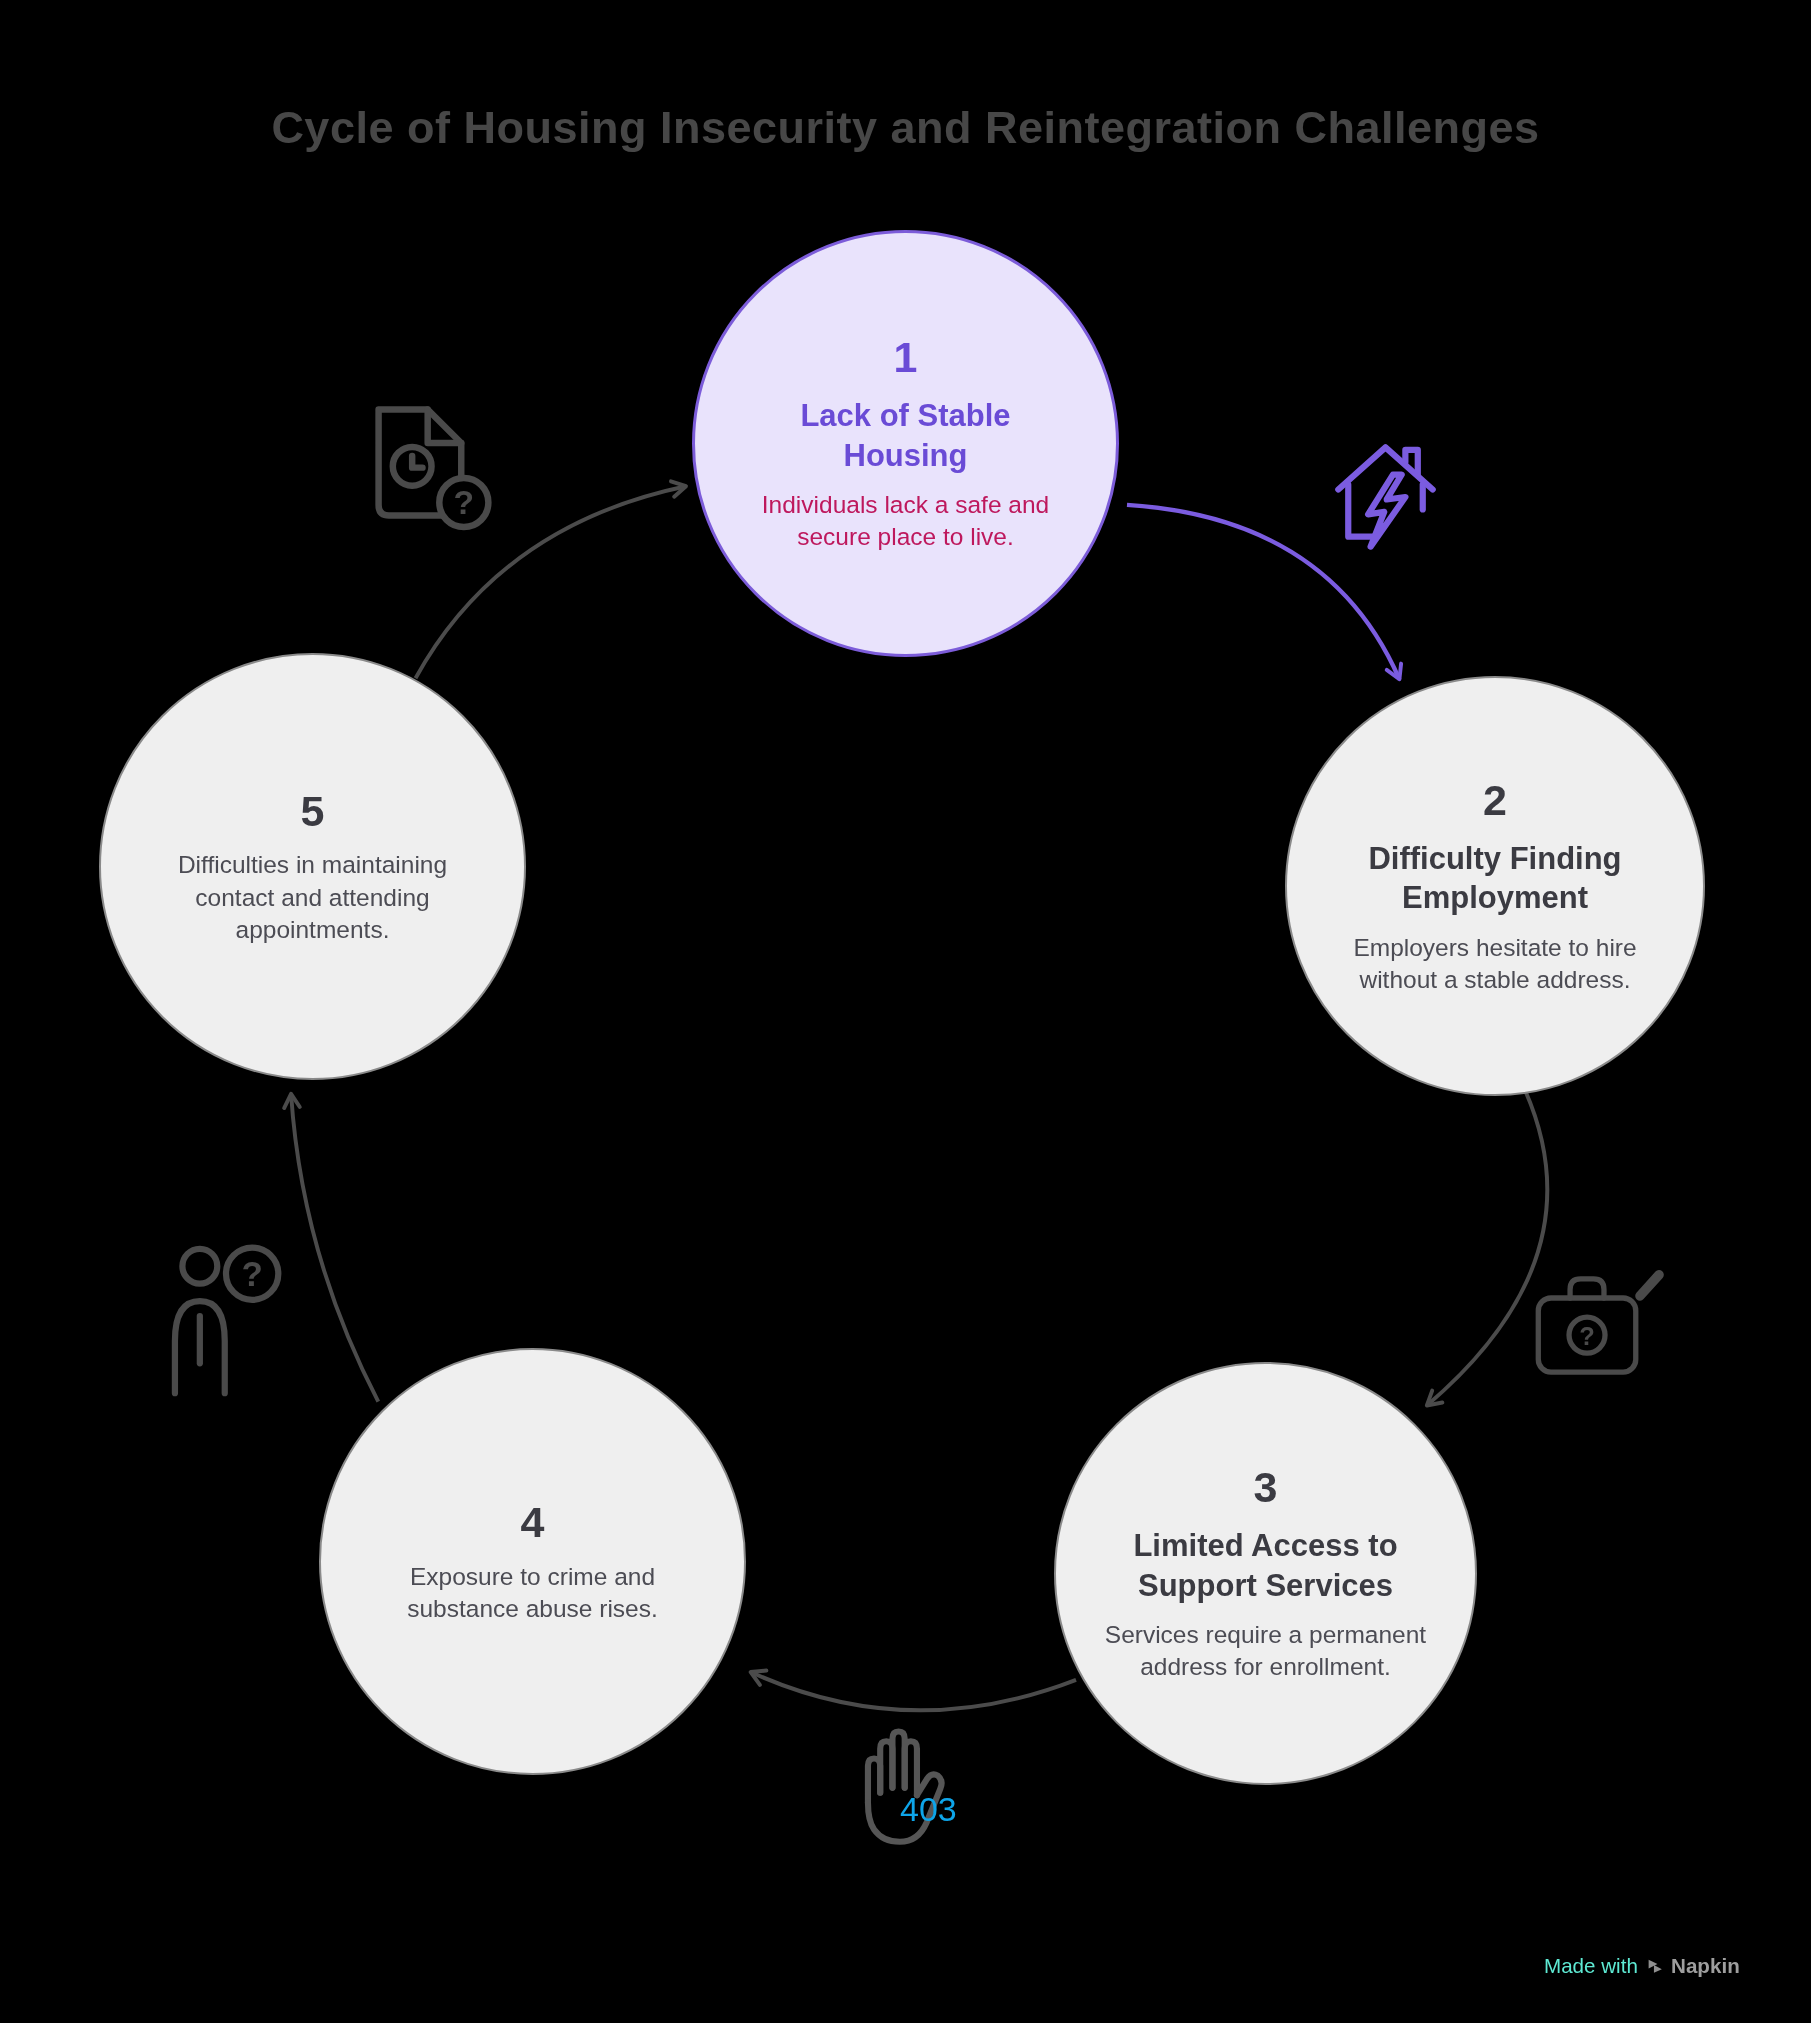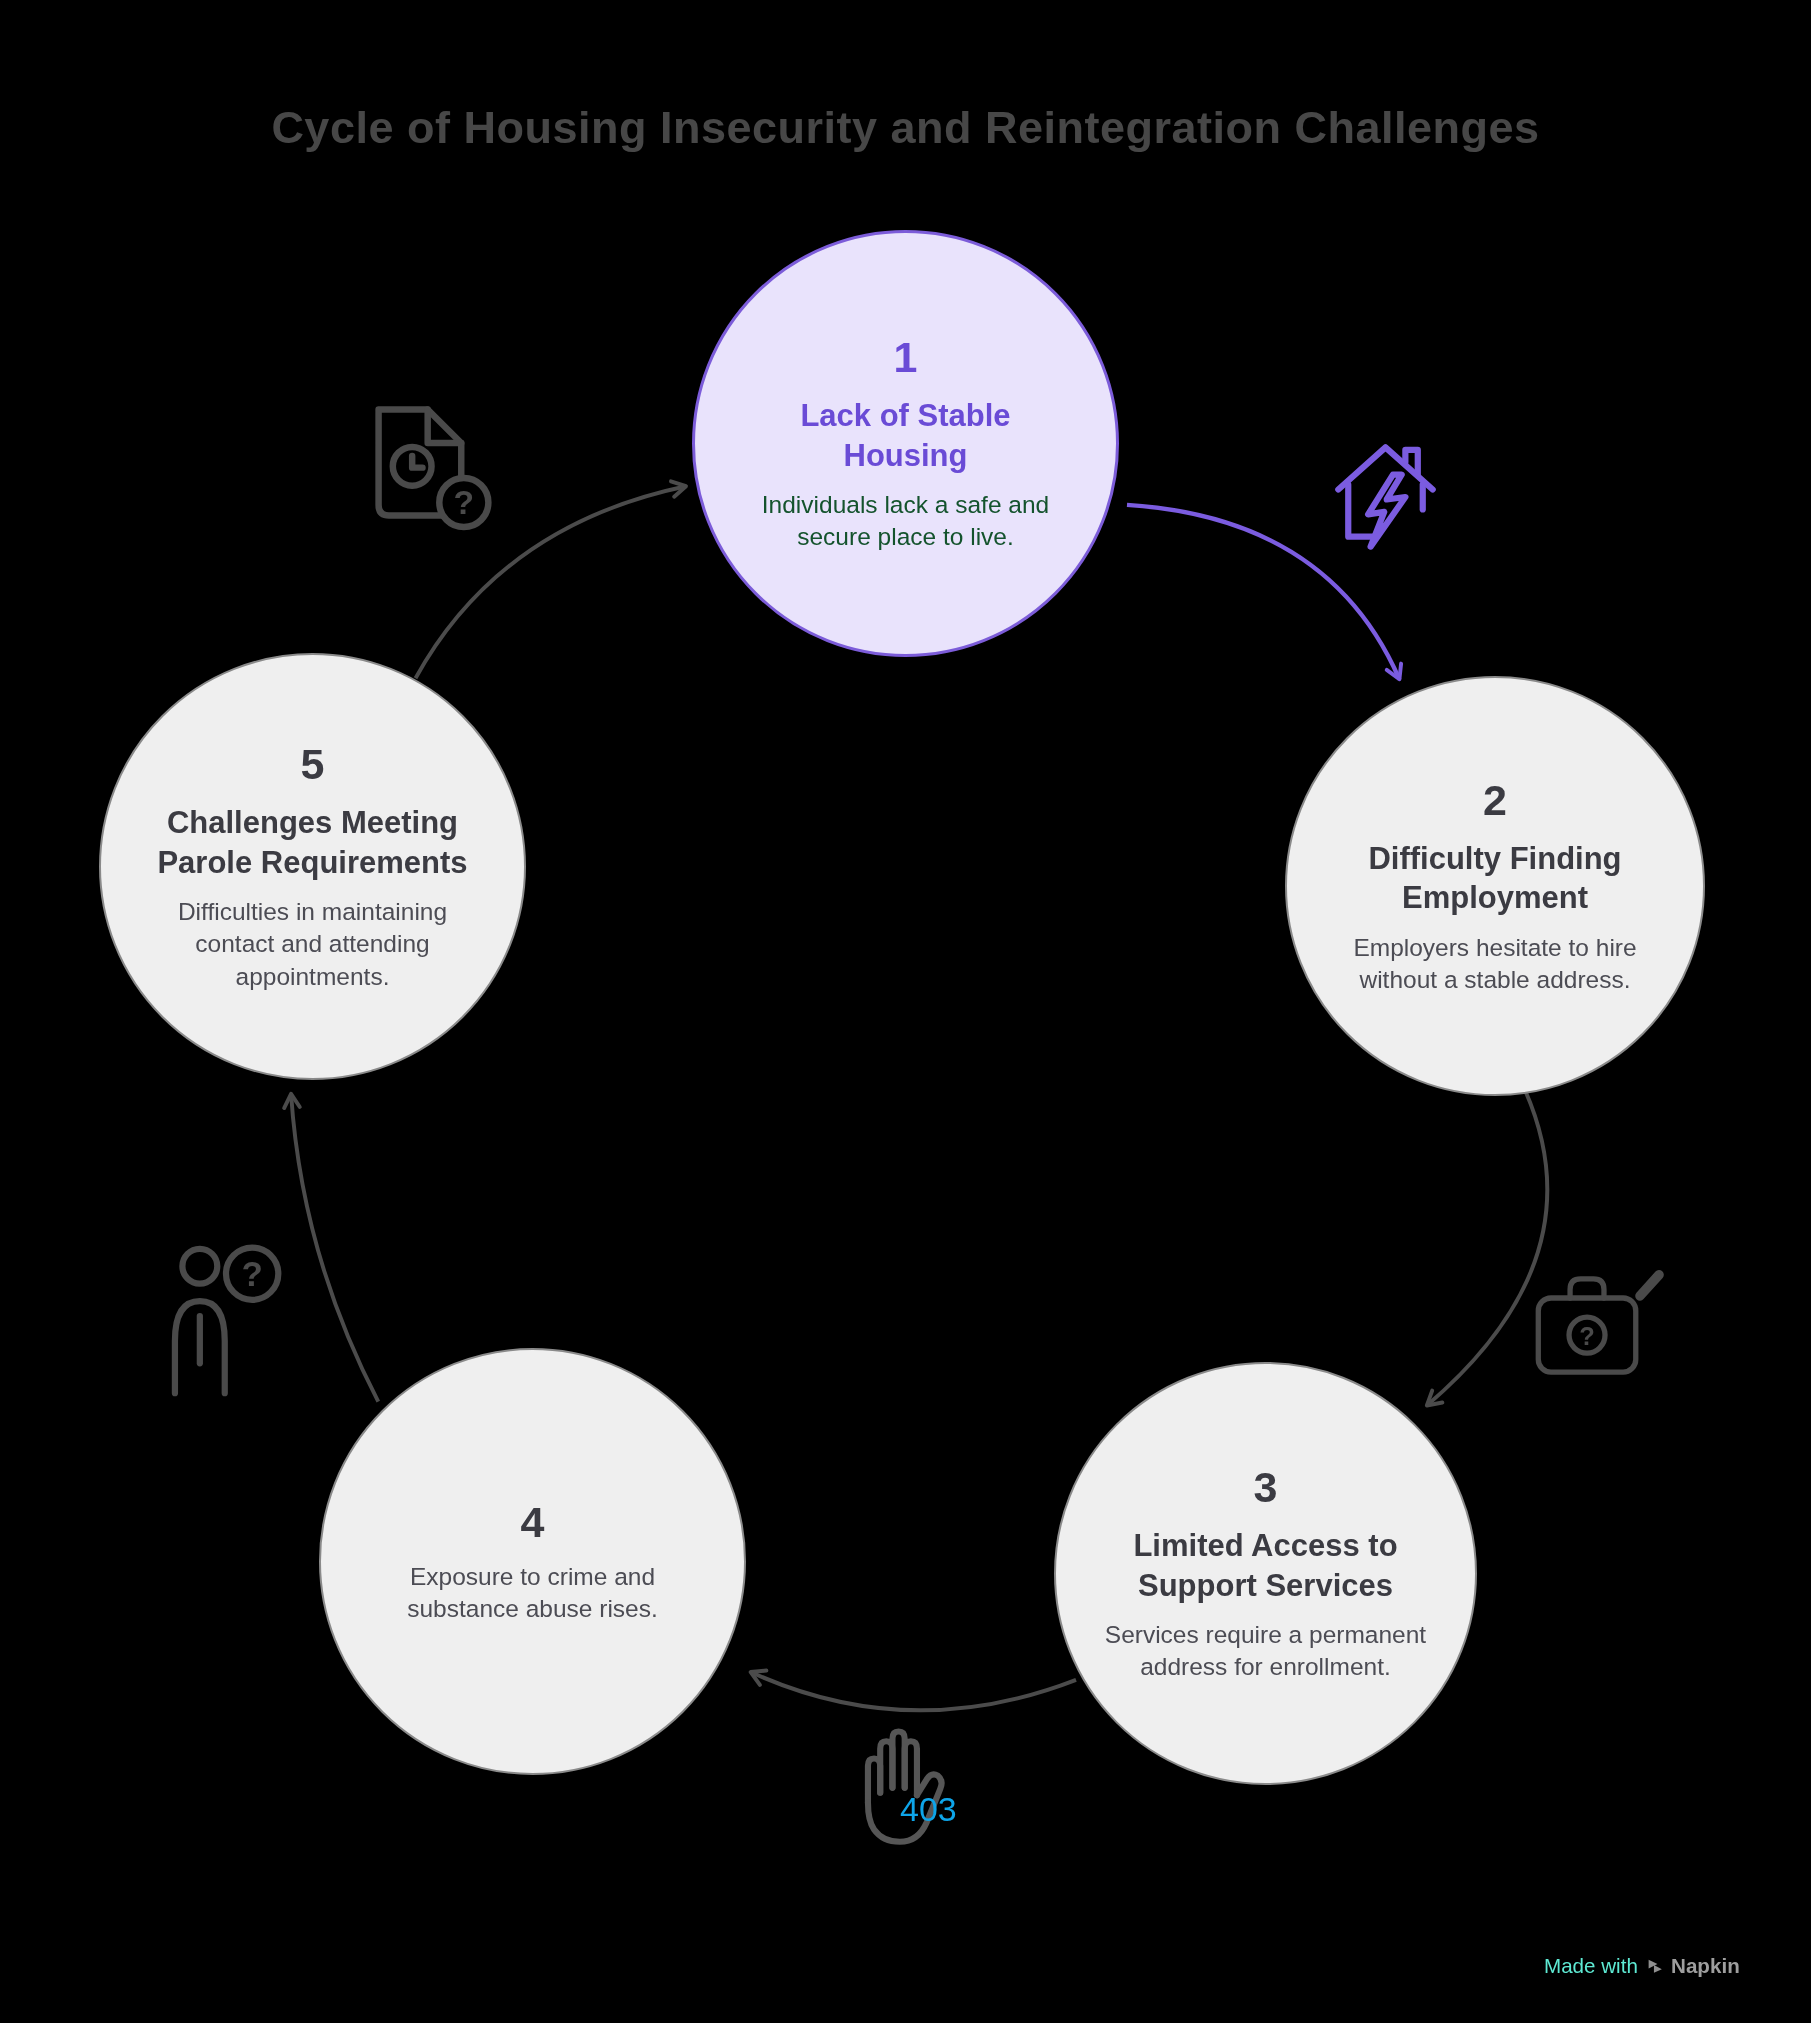--- a/index.html
+++ b/index.html
@@ -22,21 +22,21 @@
     position: absolute; border-radius: 50%;
     background: #efefef; border: 2.9px solid #8a8a8a;
     display: flex; flex-direction: column; align-items: center; justify-content: center;
     text-align: center; padding: 0 41px; gap: 13.7px;
   }
   .node .num { font-size: 43px; font-weight: bold; color: #3b3b42; }
   .node .node-title { font-size: 31px; font-weight: bold; color: #3b3b42; line-height: 1.28; }
   .node .node-desc { font-size: 24.5px; color: #4c4c54; line-height: 1.32; }
   .node.highlight { background: #e9e3fc; border: 3.9px solid #7c5cd9; }
   .node.highlight .num, .node.highlight .node-title { color: #6a4bd6; }
-  .node.highlight .node-desc { color: #14532d; }
+  .node.highlight .node-desc { color: #be185d; }
   .node-1 { left: 692px; top: 230px;  width: 427px; height: 427px; }
   .node-2 { left: 1285px; top: 676px; width: 420px; height: 420px; }
   .node-3 { left: 1054px; top: 1362px; width: 423px; height: 423px; }
   .node-4 { left: 319px; top: 1348px; width: 427px; height: 427px; }
   .node-5 { left: 99px; top: 653px;  width: 427px; height: 427px; }
   .icon { position: absolute; }
   .icon-doc       { left: 345px;  top: 394px;  width: 155px; height: 155px; }
   .icon-house     { left: 1311px; top: 420px;  width: 149px; height: 149px; }
   .icon-briefcase { left: 1521px; top: 1262px; width: 149px; height: 125px; }
   .icon-hand      { left: 841px;  top: 1707px; width: 147px; height: 147px; }
@@ -94,21 +94,20 @@
     <div class="node-desc">Services require a permanent address for enrollment.</div>
   </div>
 
   <div class="node node-4">
     <div class="num">4</div>
     <div class="node-desc">Exposure to crime and substance abuse rises.</div>
   </div>
 
   <div class="node node-5">
     <div class="num">5</div>
-    <div class="node-title">Challenges Meeting Parole Requirements</div>
     <div class="node-desc">Difficulties in maintaining contact and attending appointments.</div>
   </div>
 
   <div class="icon icon-doc">
     <svg width="155" height="155" viewBox="0 0 120 120" fill="none" stroke="#4a4a4a" stroke-width="5" stroke-linecap="round" stroke-linejoin="round">
       <path d="M26 12 H64 L90 38 V86 Q90 94 82 94 H34 Q26 94 26 86 Z"></path>
       <path d="M64 12 V38 H90"></path>
       <circle cx="52" cy="56" r="15"></circle>
       <path d="M52 48 V57 H60"></path>
       <circle cx="92" cy="84" r="19" fill="#000000"></circle>

